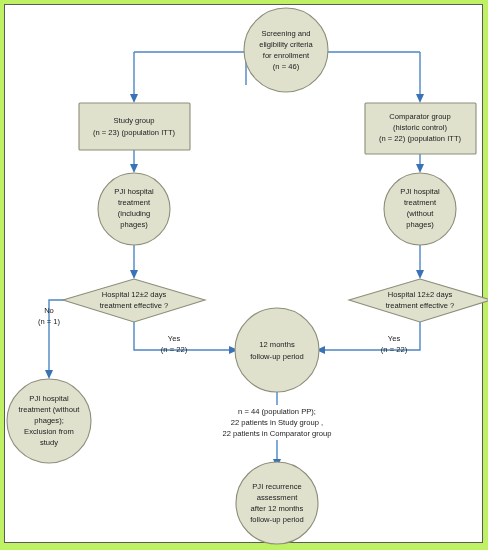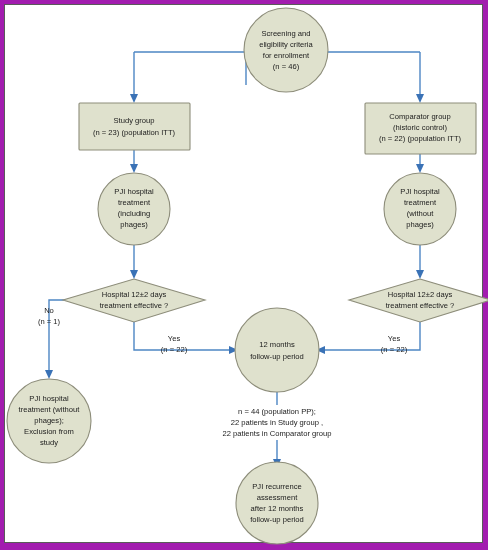--- a/index.html
+++ b/index.html
@@ -7,21 +7,21 @@
     padding: 0;
     background: #ffffff;
   }
   body {
     font-family: "Liberation Sans", sans-serif;
   }
   #canvas {
     position: relative;
     width: 488px;
     height: 550px;
-    background: #a21caf;
+    background: #bef264;
     overflow: hidden;
   }
   #frame {
     position: absolute;
     left: 4px;
     top: 4px;
     width: 479px;
     height: 539px;
     border: 1.3px solid #5a5a5a;
     box-sizing: border-box;

